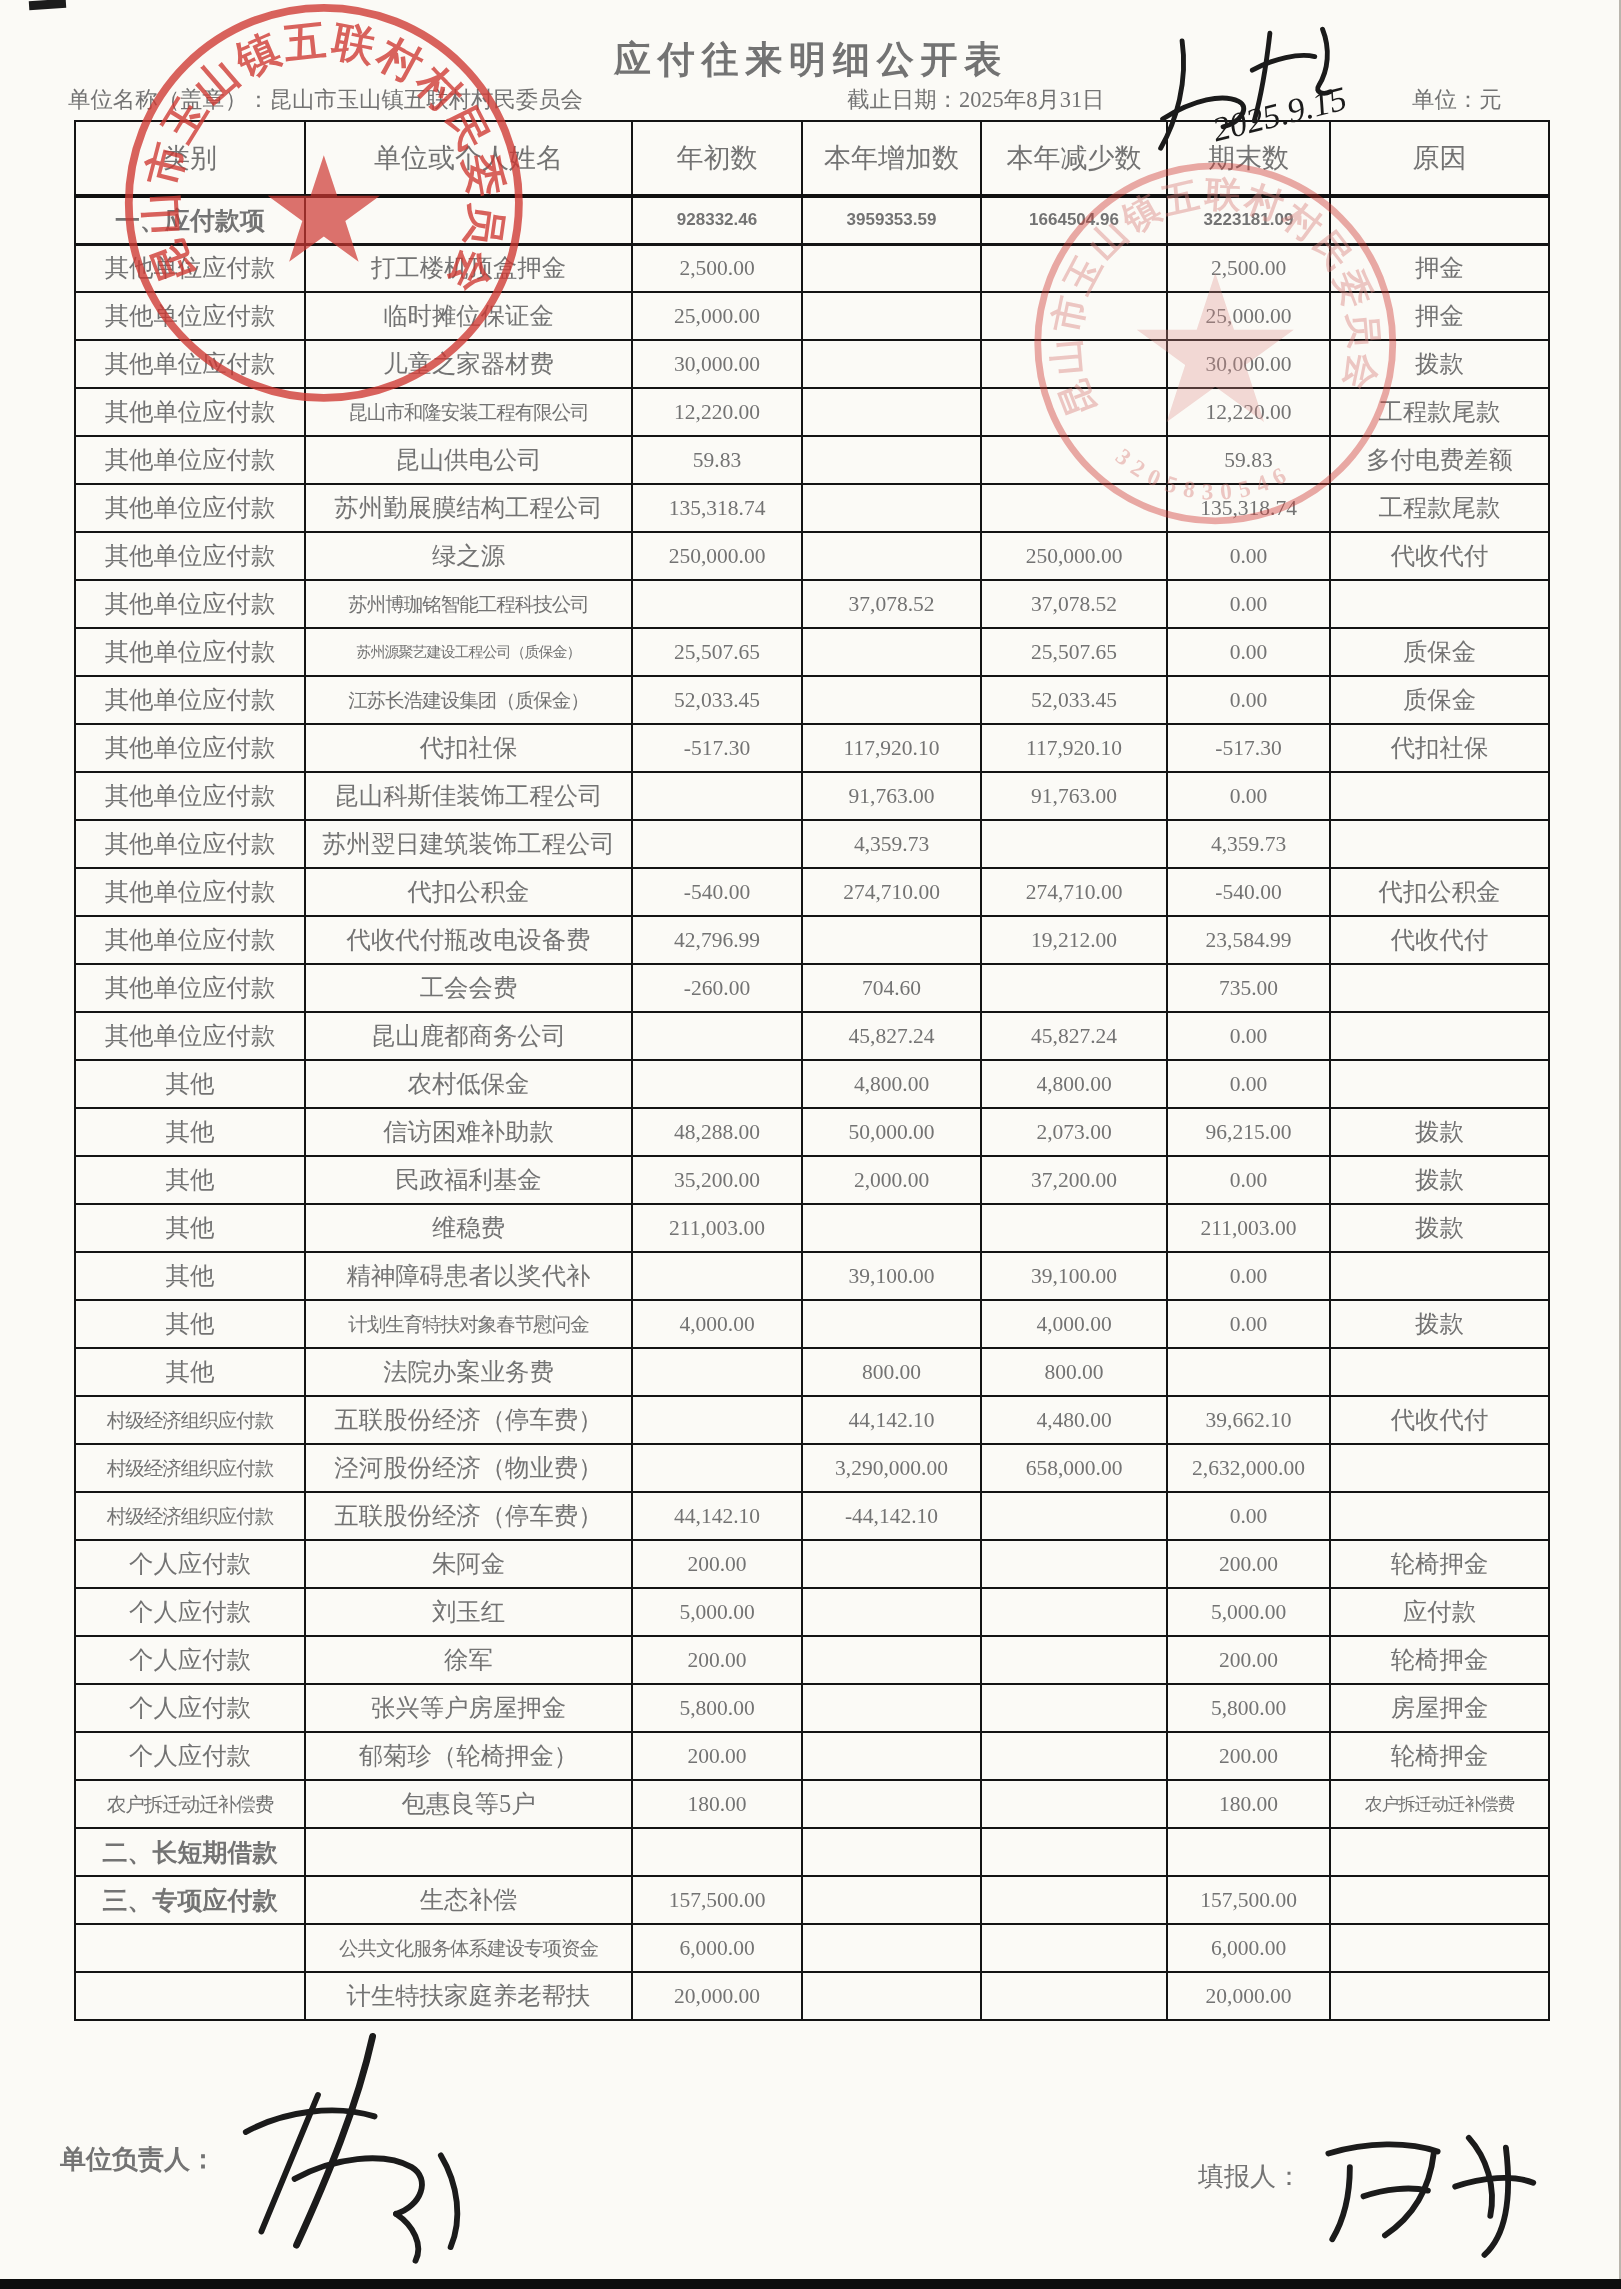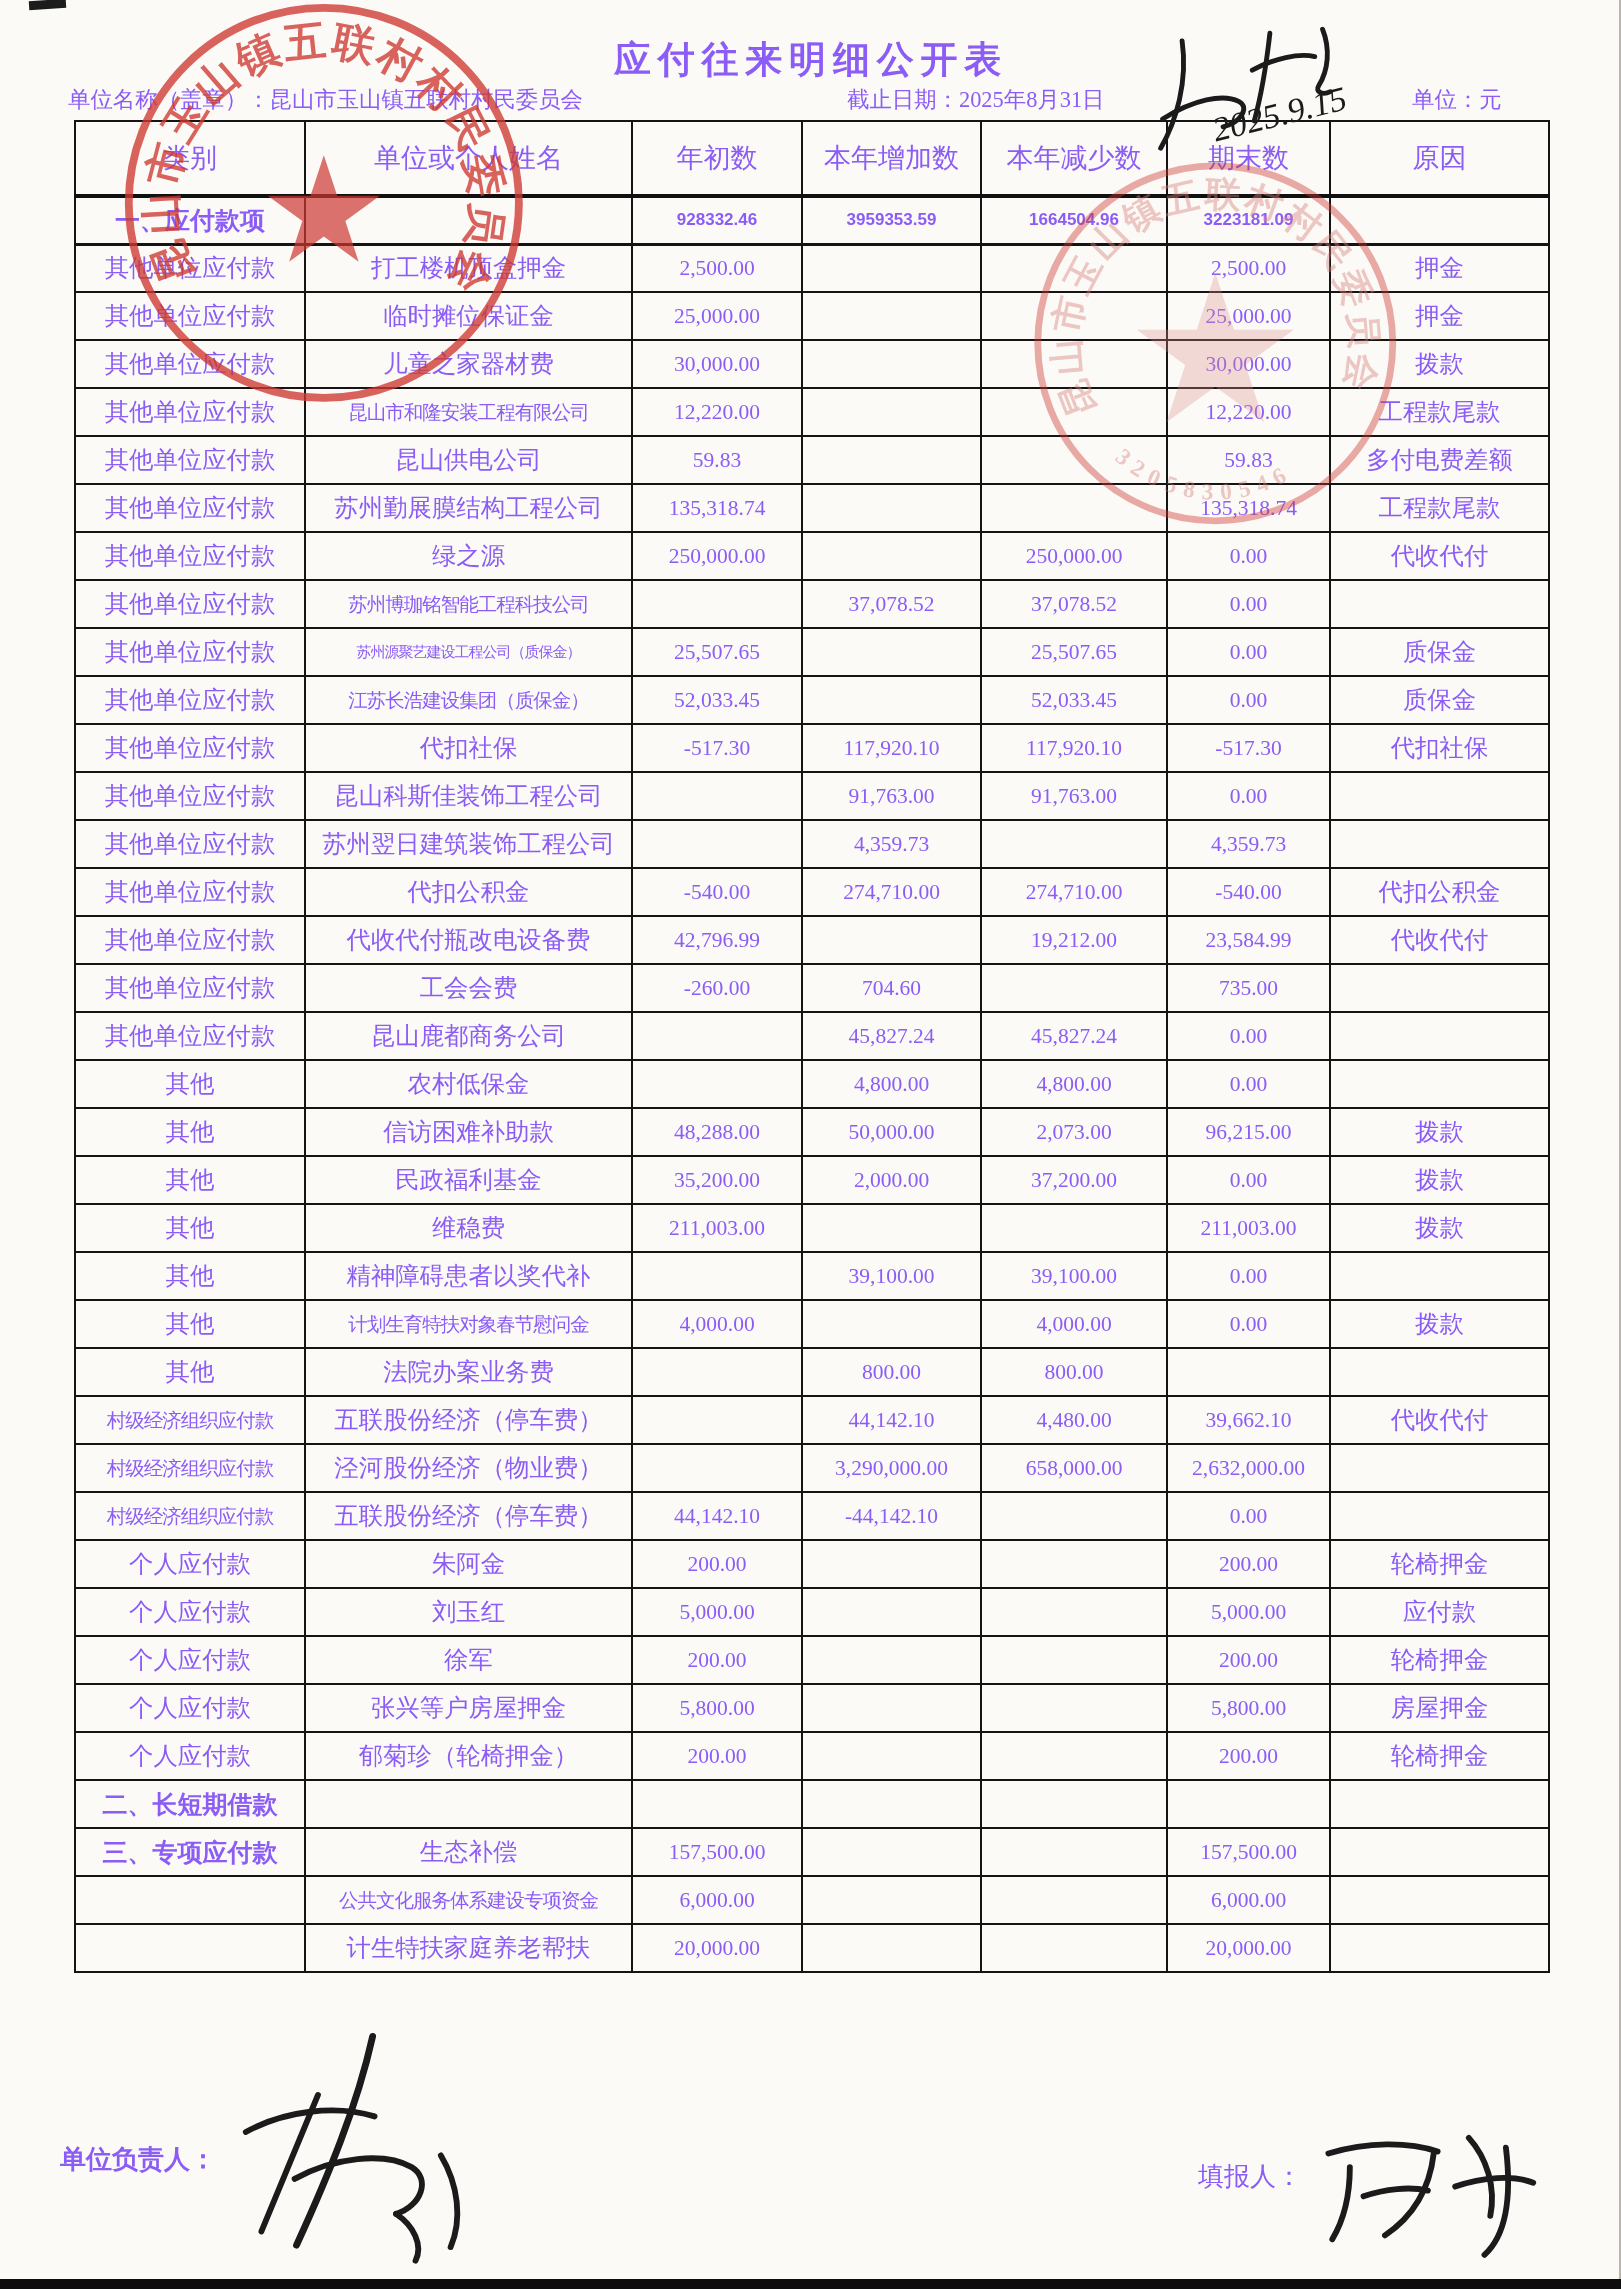--- a/index.html
+++ b/index.html
@@ -1,17 +1,17 @@
 <!DOCTYPE html>
 <html><head>
 <meta charset="utf-8">
 <style>
   html,body{margin:0;padding:0;background:#e8e6e1;}
   #page{position:relative;width:1622px;height:2290px;background:#fbfaf6;overflow:hidden;
-        font-family:"Liberation Serif","DejaVu Serif",serif;color:#8b5cf6;}
+        font-family:"Liberation Serif","DejaVu Serif",serif;color:#737373;}
   
   #title{position:absolute;top:35px;left:0;width:100%;text-align:center;
          font-size:37px;font-weight:700;letter-spacing:6.8px;}
   .meta{position:absolute;top:84px;font-size:22.4px;white-space:nowrap;}
   #meta-unit{left:68px;}
   #meta-date{left:847px;}
   #meta-currency{left:1412px;}
   
   #tbl-wrap{position:absolute;left:74px;top:120px;}
   table{border-collapse:collapse;table-layout:fixed;width:1475px;background:transparent;}
@@ -368,20 +368,29 @@
           <tr>
             <td class="c0">个人应付款</td>
             <td class="c1">郁菊珍（轮椅押金）</td>
             <td class="c2">200.00</td>
             <td class="c3"></td>
             <td class="c4"></td>
             <td class="c5">200.00</td>
             <td class="c6">轮椅押金</td>
           </tr>
           <tr>
+            <td class="c0 sm">农户拆迁动迁补偿费</td>
+            <td class="c1">包惠良等5户</td>
+            <td class="c2">180.00</td>
+            <td class="c3"></td>
+            <td class="c4"></td>
+            <td class="c5">180.00</td>
+            <td class="c6 rsm">农户拆迁动迁补偿费</td>
+          </tr>
+          <tr>
             <td class="c0 sec-label">二、长短期借款</td>
             <td class="c1"></td>
             <td class="c2"></td>
             <td class="c3"></td>
             <td class="c4"></td>
             <td class="c5"></td>
             <td class="c6"></td>
           </tr>
           <tr>
             <td class="c0 sec-label">三、专项应付款</td>

